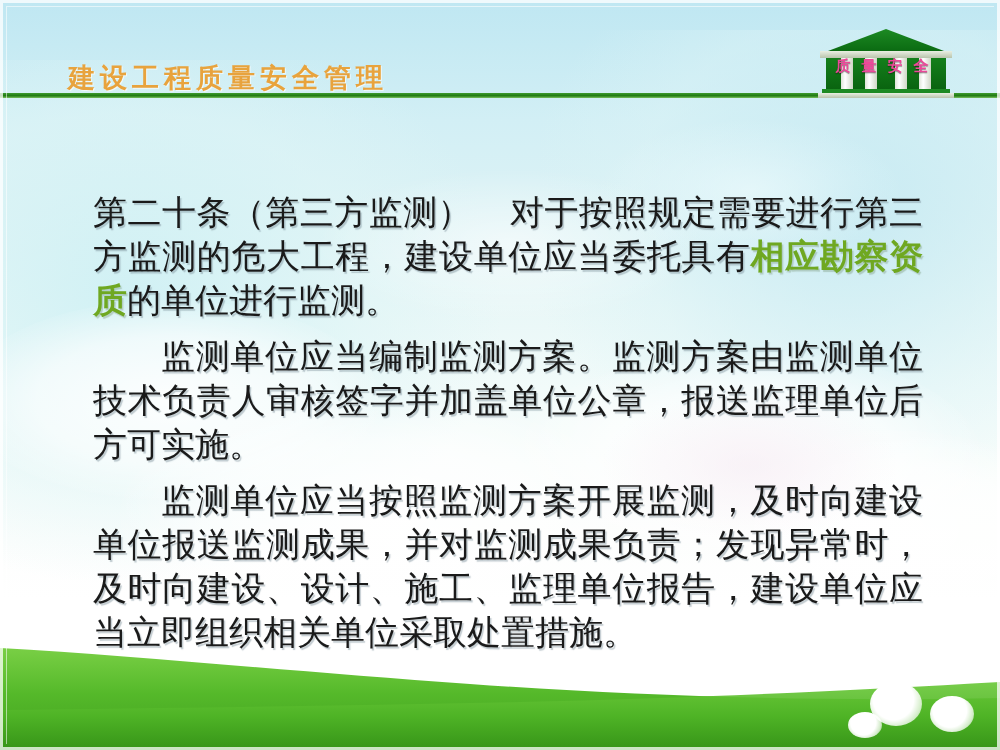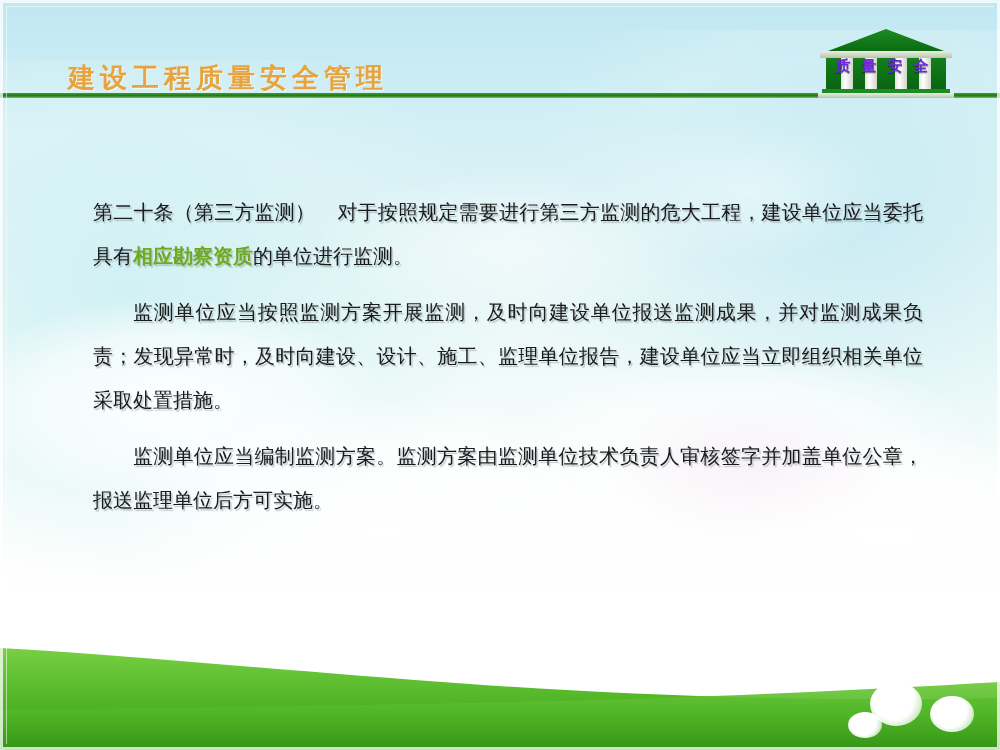--- a/index.html
+++ b/index.html
@@ -146,33 +146,33 @@
   .logo svg { display: block; }
   .logo-text {
     position: absolute;
     left: 0; right: 8px;
     top: 30px;
     text-align: center;
     font-size: 15px;
     font-weight: bold;
     letter-spacing: 11px;
     text-indent: 11px;
-    color: #6d28d9;
+    color: #ec4899;
     text-shadow: 0 1px 1px rgba(0,0,0,0.45);
     pointer-events: none;
   }
 
   
   .body-text {
     position: absolute;
     left: 93px;
     top: 190px;
     width: 830px;
     font-family: "DejaVu Serif", "Liberation Serif", serif;
-    font-size: 20px;
+    font-size: 34px;
     line-height: 44px;
     color: #1a1a1a;
     text-shadow: 1.5px 1.5px 1px rgba(120,140,150,0.45);
     text-align: justify;
     text-justify: inter-character;
   }
   .para { margin: 0 0 12px 0; }
   .para.p-indent { text-indent: 2em; }
   .gap { display: inline-block; width: 1.1em; }
   .hl {
@@ -279,21 +279,21 @@
       <div class="logo-text">质量安全</div>
     </div>
   </div>
 
   <div class="body-text">
 
     <p class="para">
       <span>第二十条（第三方监测）</span><span class="gap"></span><span>对于按照规定需要进行第三方监测的危大工程，建设单位应当委托具有</span><span class="hl">相应勘察资质</span><span>的单位进行监测。</span>
     </p>
 
+    <p class="para p-indent"><span>监测单位应当编制监测方案。监测方案由监测单位技术负责人审核签字并加盖单位公章，报送监理单位后方可实施。</span></p>
+
     <p class="para p-indent"><span>监测单位应当按照监测方案开展监测，及时向建设单位报送监测成果，并对监测成果负责；发现异常时，及时向建设、设计、施工、监理单位报告，建设单位应当立即组织相关单位采取处置措施。</span></p>
-
-    <p class="para p-indent"><span>监测单位应当编制监测方案。监测方案由监测单位技术负责人审核签字并加盖单位公章，报送监理单位后方可实施。</span></p>
 
   </div>
 
   <div class="frame"></div>
   <div class="frame-inner"></div>
 </div>
 
 </body></html>

